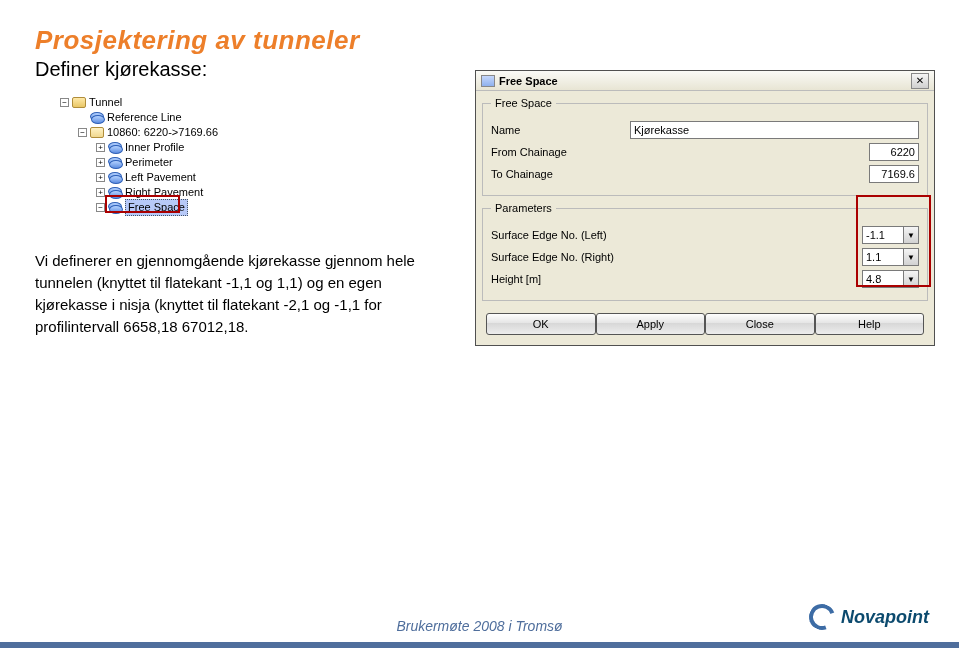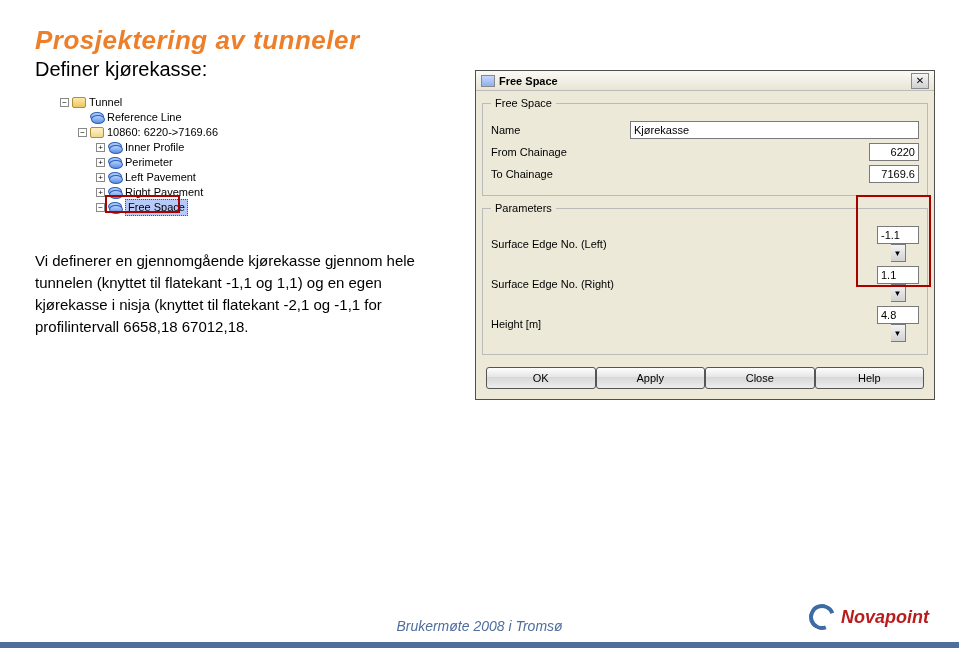--- a/index.html
+++ b/index.html
@@ -132,21 +132,20 @@
     font-size: 11px;
     font-family: Arial, sans-serif;
   }
   .chainage-in { width: 50px; margin-left: auto; text-align: right;}
   .name-in { flex: 1; margin-left: 9px; }
   .param-field {
     position: relative;
     display: flex;
     align-items: center;
     margin-left: auto;
-    flex-direction: column;
   }
   .param-input {
     width: 42px;
     border: 1px solid #7a7a7a;
     height: 18px;
     padding: 1px 3px;
     background: #fff;
     font-size: 11px;
   }
   .dd-btn {
@@ -196,21 +195,21 @@
   .logo-swirl {
     width: 26px; height: 26px;
     border: 4px solid #3d6ca5;
     border-right-color: transparent;
     border-radius: 50%;
     transform: rotate(25deg);
     position: relative;
   }
   .logo-text {
     font-size: 18px;
-    color: #b91c1c;
+    color: #0c4a6e;
     font-style: italic;
     font-weight: bold;
   }
   .hl-box {
     position:absolute;
     border:2px solid #a00;
     pointer-events:none;
   }
 </style>
 </head>

